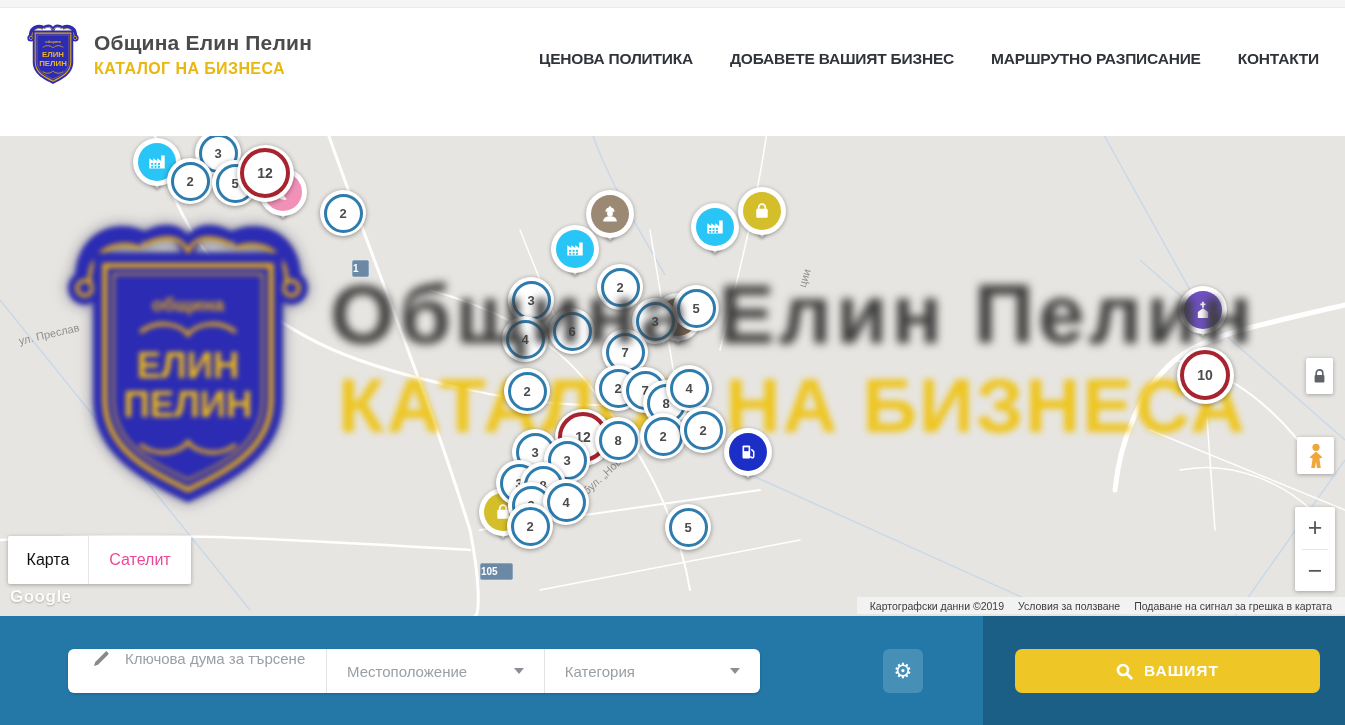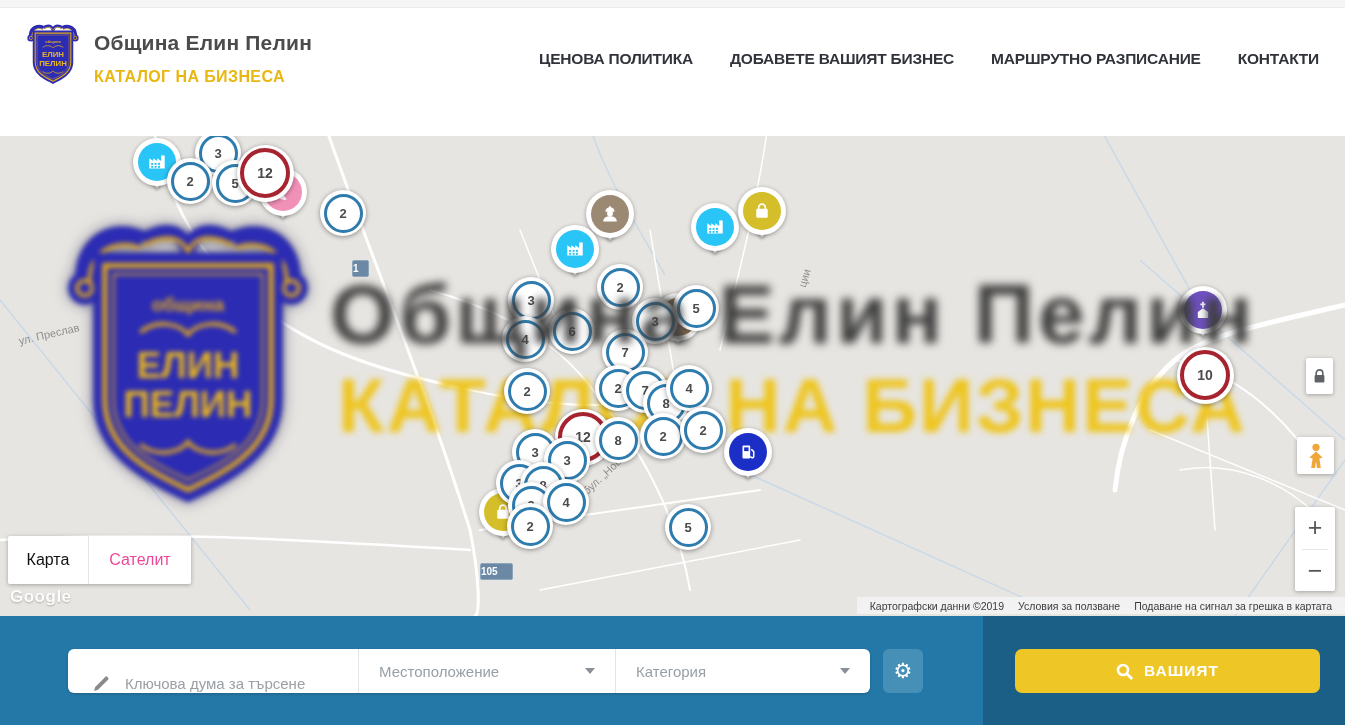--- a/index.html
+++ b/index.html
@@ -5,21 +5,21 @@
   html,body{margin:0;padding:0}
   body{width:1345px;height:725px;position:relative;overflow:hidden;background:#fff;
        font-family:"Liberation Sans",sans-serif}
 
   
   .topstrip{position:absolute;top:0;left:0;right:0;height:7px;background:#f5f5f5;border-bottom:1px solid #ececec;z-index:30}
   .header{position:absolute;top:0;left:0;right:0;height:136px;background:#fff;z-index:20}
   .crest-sm{position:absolute;left:26px;top:21px;width:54px;height:68px}
   .brand{position:absolute;left:94px;top:31px}
   .brand .muni{font-size:21px;font-weight:bold;color:#4b4b4b;letter-spacing:.2px}
-  .brand .cat{font-size:16px;font-weight:bold;color:#e9b712;letter-spacing:.4px;margin-top:13px}
+  .brand .cat{font-size:16px;font-weight:bold;color:#e9b712;letter-spacing:.4px;margin-top:5px}
   .nav{position:absolute;right:26px;top:7px;height:103px;display:flex;align-items:center;gap:37px}
   .nav .item{font-size:15.5px;font-weight:bold;color:#30343a;letter-spacing:-.2px;cursor:pointer;white-space:nowrap}
 
   
   .map{position:absolute;top:110px;left:0;width:1345px;height:506px;background:#e7e5e1;overflow:hidden;z-index:1}
   .roads{position:absolute;inset:0;z-index:1}
   .street-label{position:absolute;color:#8f8f8f;font-size:11px;white-space:nowrap;z-index:1}
   .road-shield{position:absolute;background:#6b89a5;color:#fff;font-size:10px;font-weight:bold;
                line-height:15px;height:15px;border-radius:2px;border:1px solid #8ea6bc;z-index:1}
 
@@ -61,22 +61,22 @@
   .lock-btn{left:1306px;top:248px;width:27px;height:36px}
   .pegman-btn{left:1297px;top:327px;width:37px;height:37px}
   .zoomctl{position:absolute;left:1295px;top:397px;width:40px;height:84px;background:#fff;border-radius:2px;
            box-shadow:0 1px 4px rgba(0,0,0,.3);z-index:10;display:flex;flex-direction:column}
   .zoomctl .zbtn{flex:1;display:flex;align-items:center;justify-content:center;font-size:25px;color:#565656;cursor:pointer}
   .zoomctl .zdiv{height:1px;background:#e6e6e6;margin:0 7px}
 
   
   .bar{position:absolute;top:616px;left:0;width:1345px;height:109px;background:#2478a8;z-index:20}
   .bar .right-zone{position:absolute;left:983px;top:0;right:0;bottom:0;background:#1b5e86}
-  .pill{position:absolute;left:68px;top:33px;width:802px;height:44px;background:#fff;border-radius:6px;
-        display:flex;align-items:flex-end;box-shadow:0 1px 3px rgba(0,0,0,.2)}
+  .pill{position:absolute;left:68px;top:33px;width:692px;height:44px;background:#fff;border-radius:6px;
+        display:flex;align-items:flex-start;box-shadow:0 1px 3px rgba(0,0,0,.2)}
   .kw{width:290px;display:flex;align-items:center;gap:13px;padding-left:24px;box-sizing:border-box}
   .kw input{border:0;outline:0;flex:1;font-size:15px;color:#444;font-family:"Liberation Sans",sans-serif;background:transparent}
   .kw input::placeholder{color:#9aa0a6}
   .sel{height:100%;display:flex;align-items:center;justify-content:space-between;box-sizing:border-box;
        border-left:1px solid #e4e4e4;color:#98a0a6;font-size:15px;cursor:pointer}
   .sel.cat{width:255px;padding:0 20px}
   .sel.loc{width:257px;padding:0 20px}
   .caret{width:0;height:0;border-left:5px solid transparent;border-right:5px solid transparent;border-top:6px solid #8a9096}
   .gear-btn{position:absolute;left:883px;top:33px;width:40px;height:44px;background:#4690b8;border-radius:6px;
             display:flex;align-items:center;justify-content:center;color:#fff;font-size:21px;cursor:pointer}

